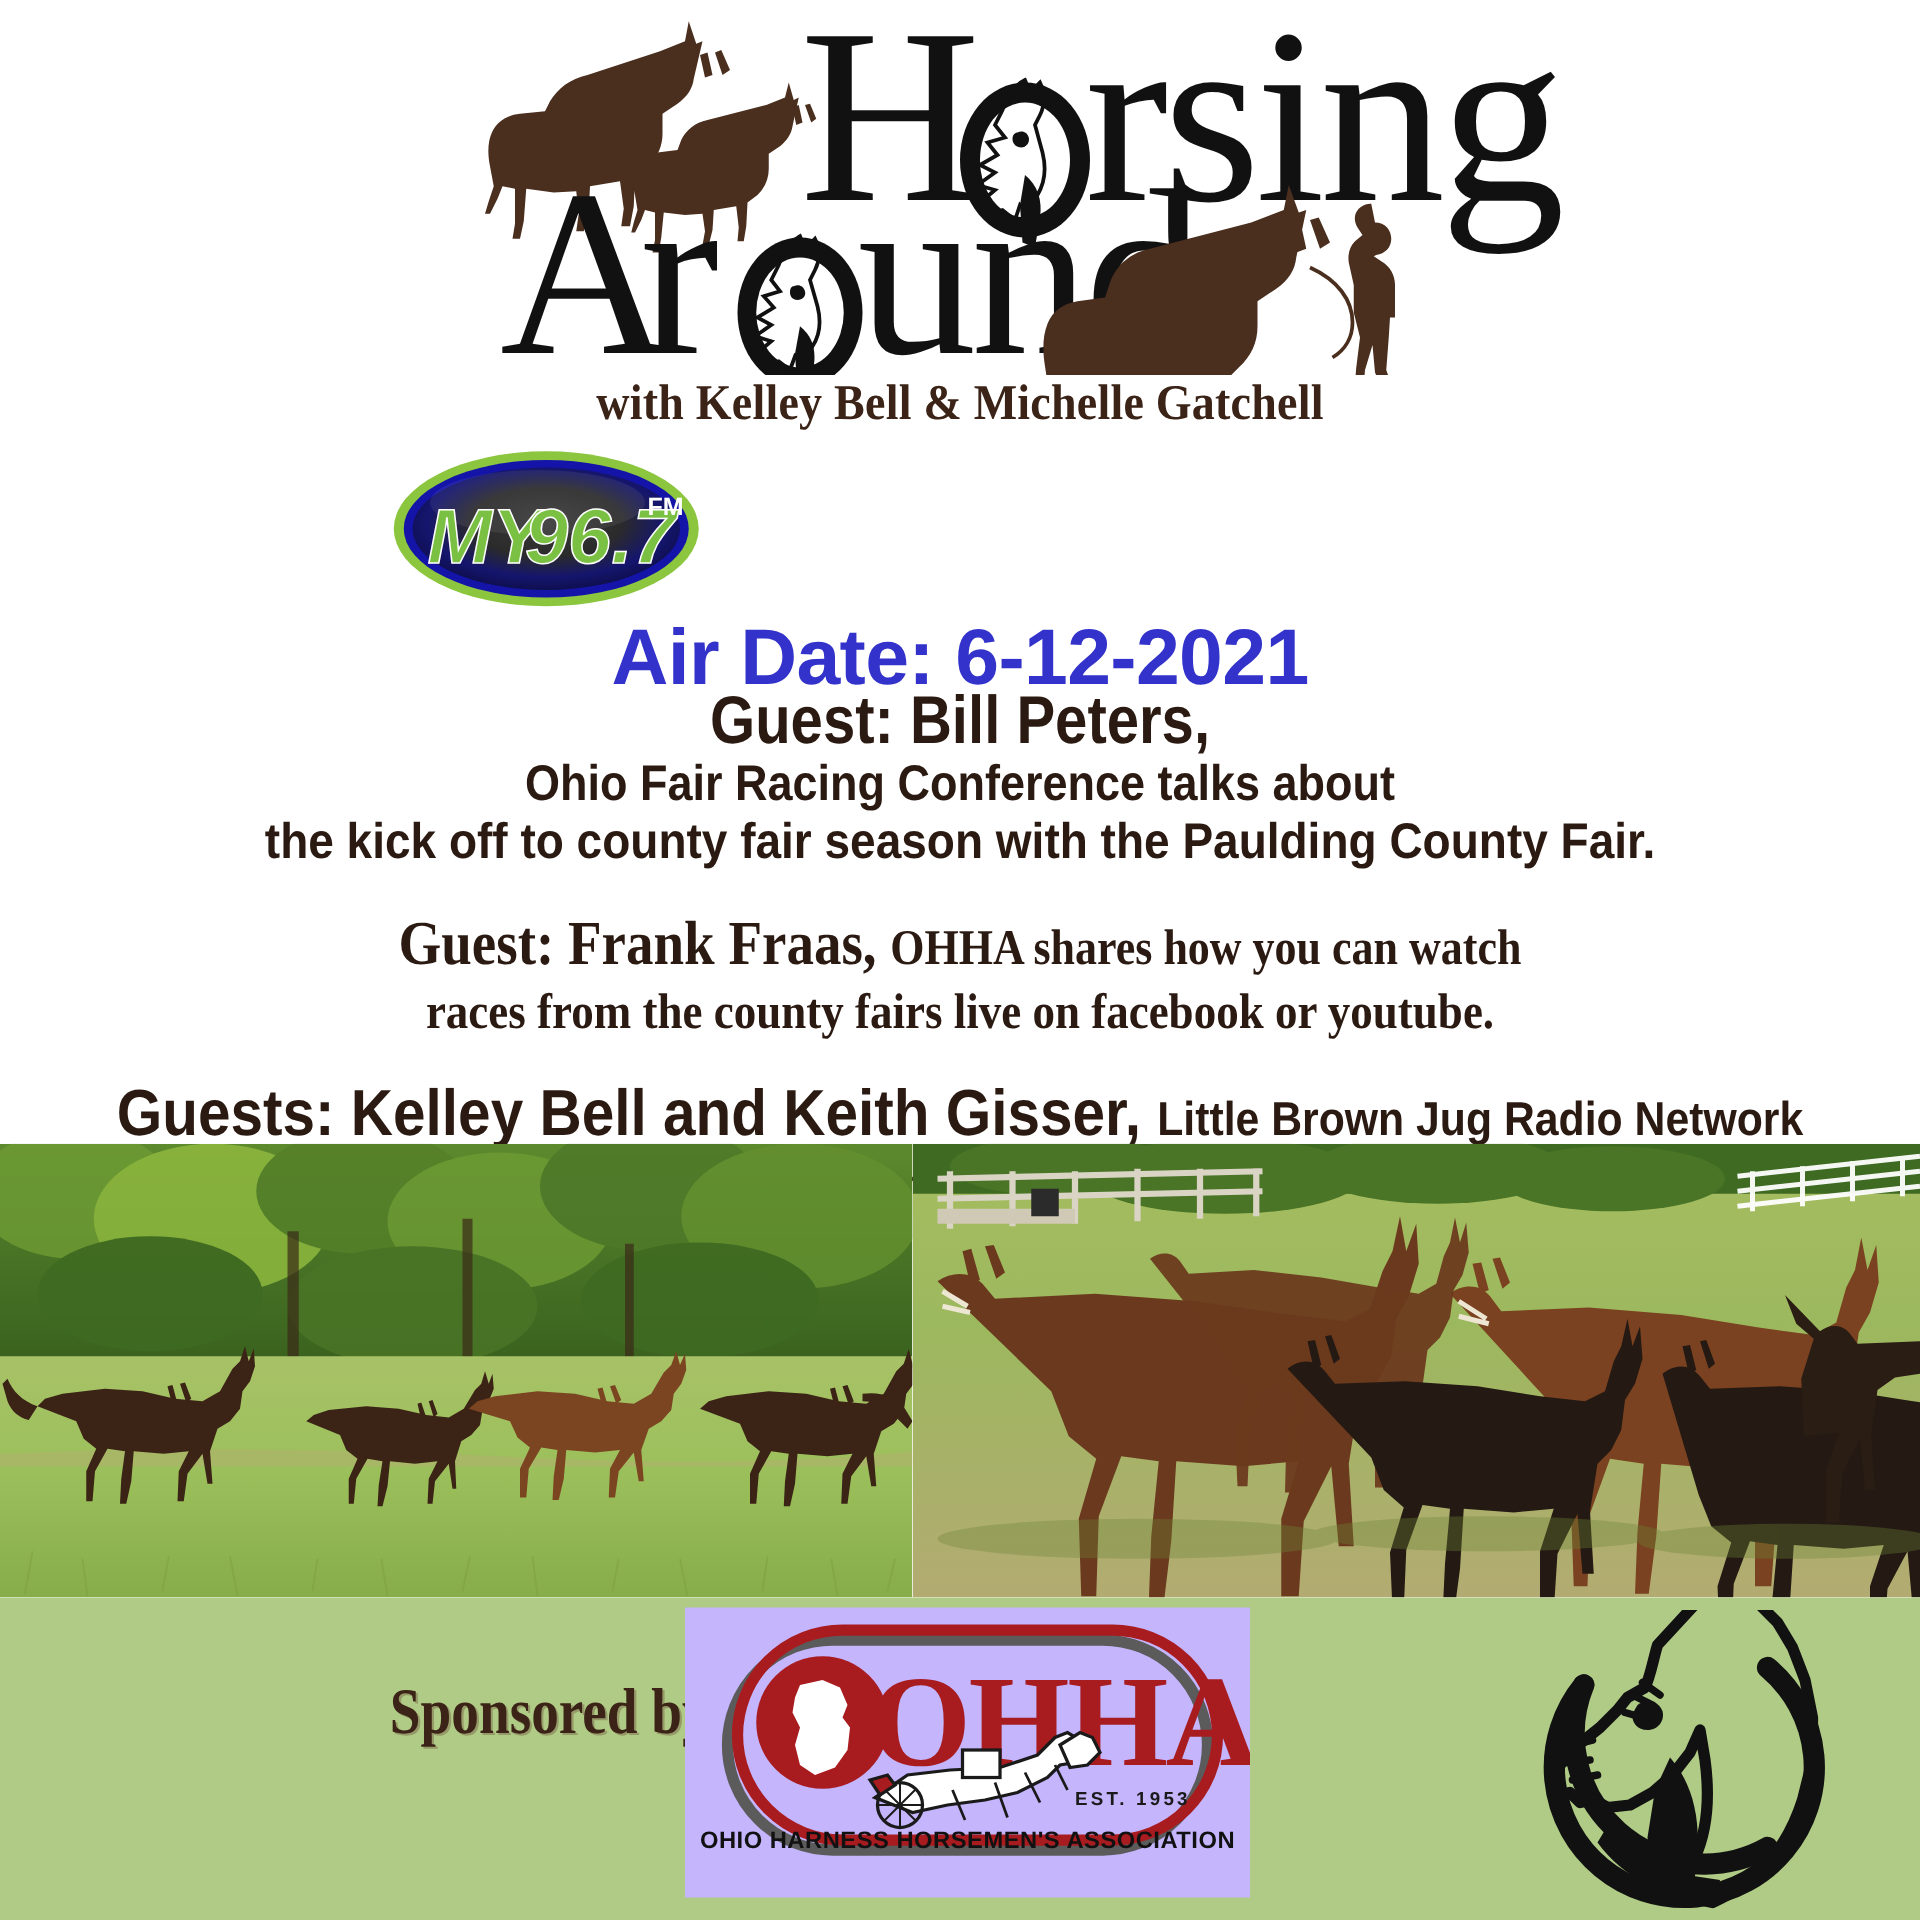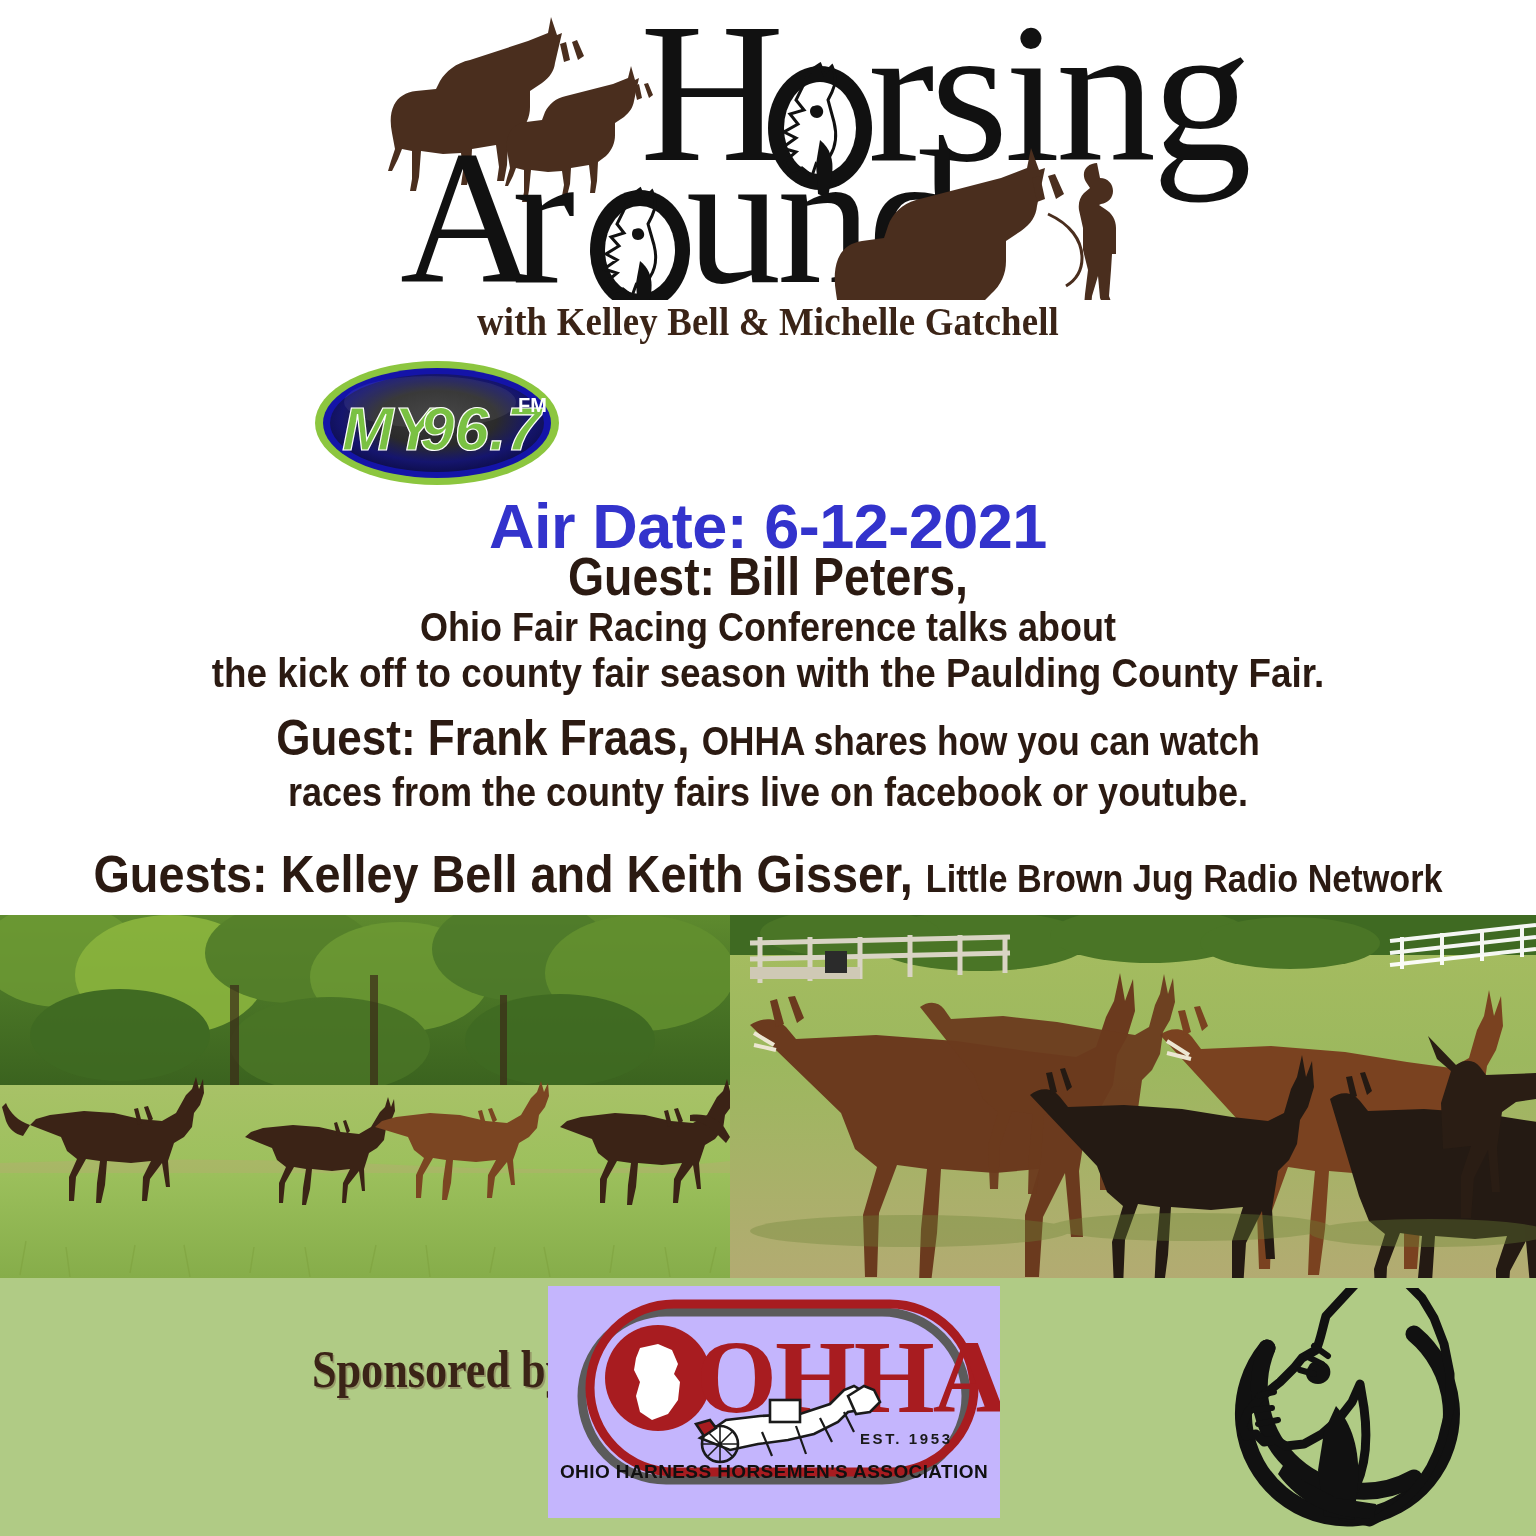--- a/index.html
+++ b/index.html
@@ -95,21 +95,21 @@
     transform: scaleX(0.86);
     display: block;
     white-space: nowrap;
   }
 
   .gb1 { margin-top: 0px; }
   .gb1 .g-head { font-size: 54px; }
   .gb1 .line2 { font-size: 40px; line-height: 46px; transform: scaleX(0.9); display:block; white-space:nowrap; }
   .gb1 .line3 { font-size: 40px; line-height: 46px; transform: scaleX(0.92); display:block; white-space:nowrap; }
 
-  .gb2 { margin-top: 14px; }
+  .gb2 { margin-top: 30px; font-family: Liberation Serif, serif; }
   .gb2 .l1 { font-size: 50px; line-height: 56px; transform: scaleX(0.88); display:block; white-space:nowrap;}
   .gb2 .l1 .small { font-size: 40px; }
   .gb2 .l2 { font-size: 40px; line-height: 46px; transform: scaleX(0.9); display:block; white-space:nowrap;}
 
   .gb3 { margin-top: 30px; }
   .gb3 .l1 { font-size: 52px; line-height: 58px; transform: scaleX(0.9); display:block; white-space:nowrap;}
   .gb3 .l1 .small { font-size: 38px; }
   .gb3 .l2 { font-size: 40px; line-height: 46px; transform: scaleX(0.92); display:block; white-space:nowrap;}
 
   

